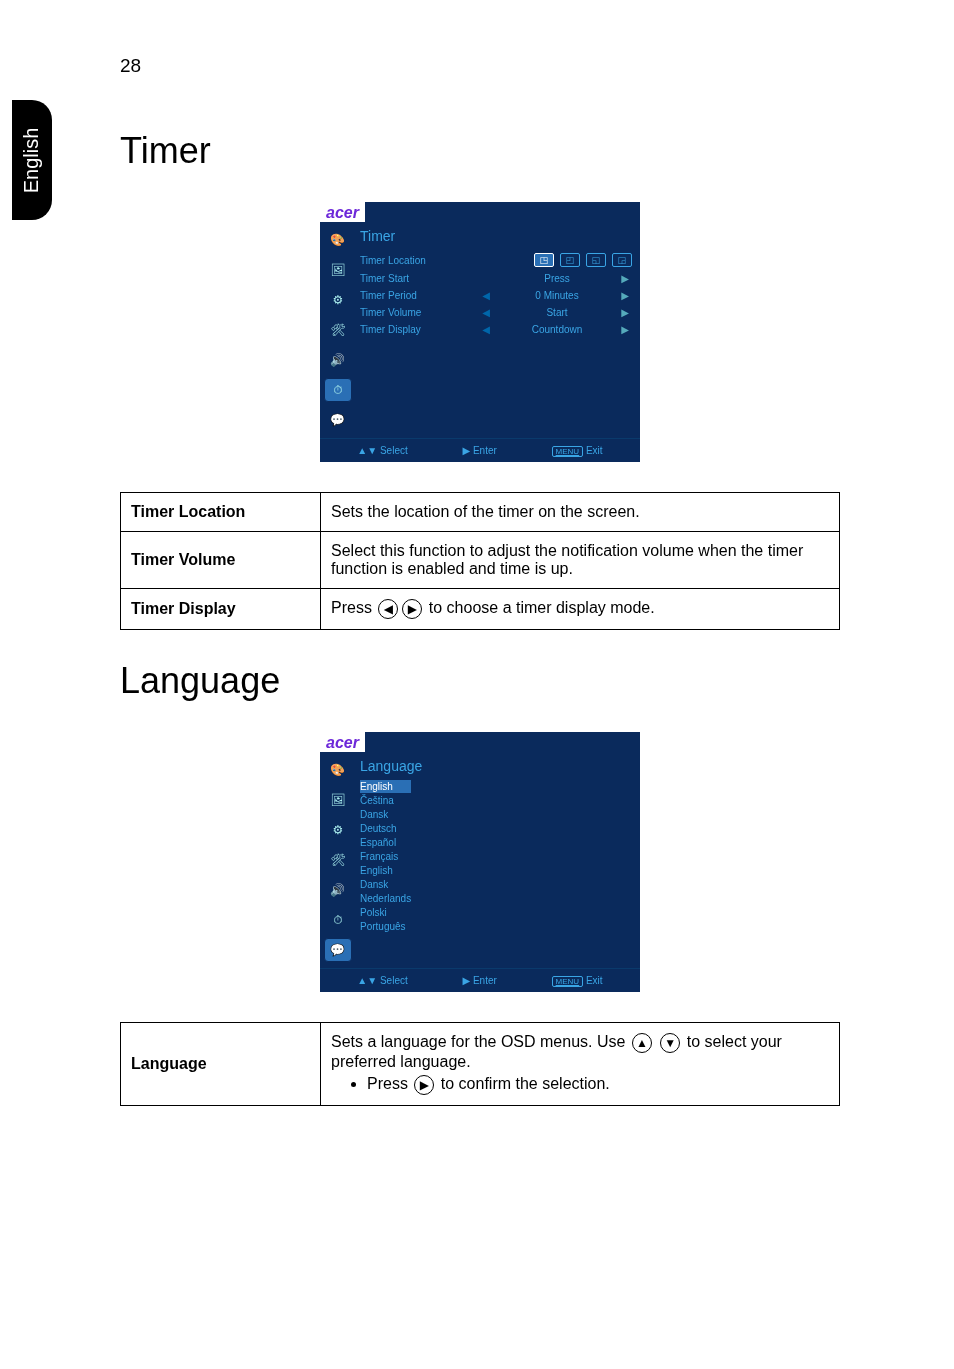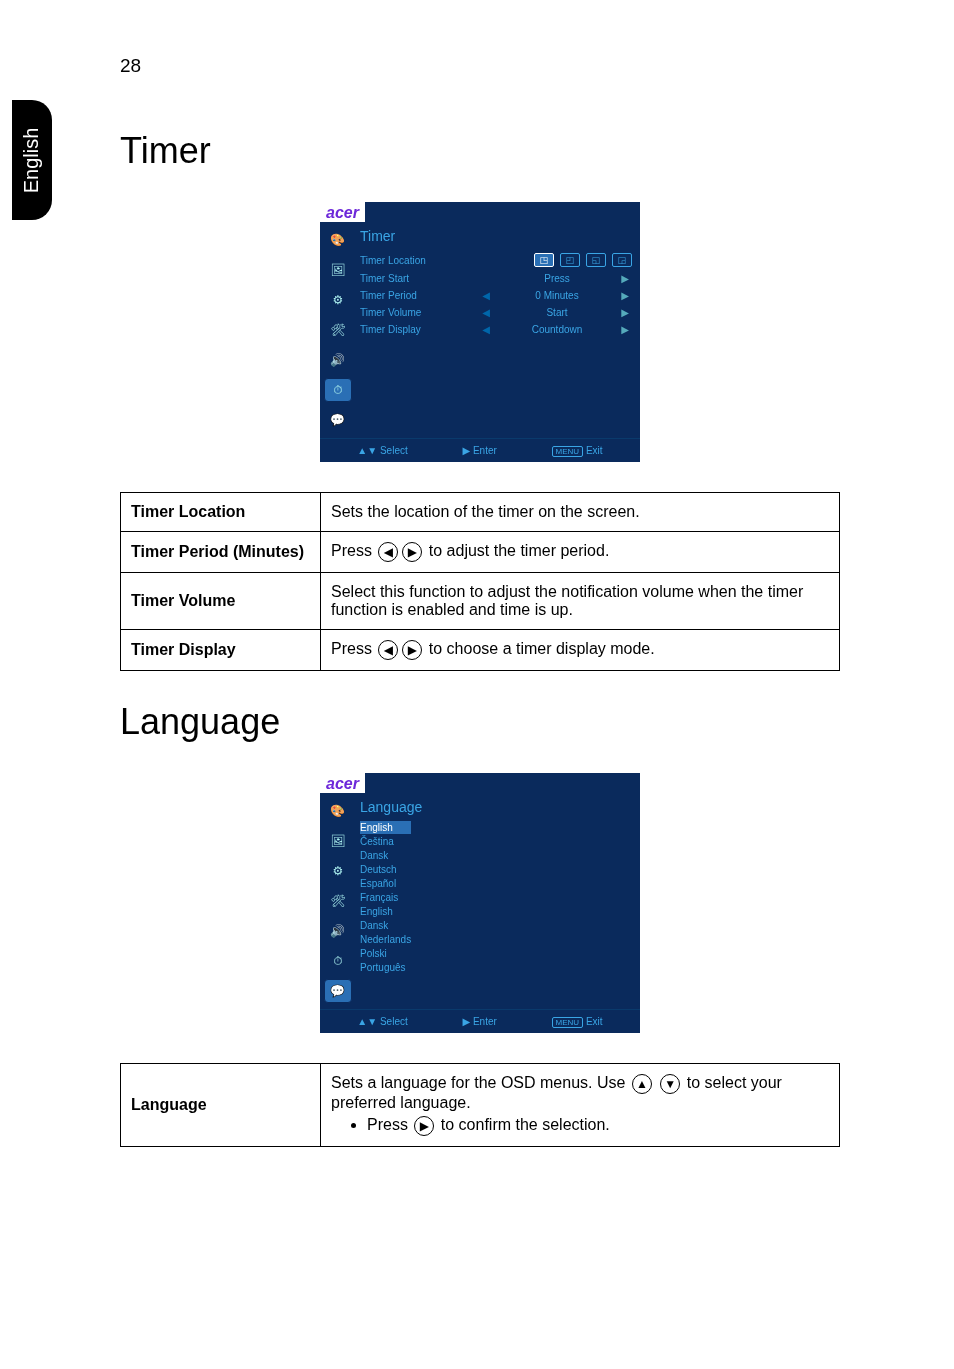--- a/index.html
+++ b/index.html
@@ -106,21 +106,21 @@
   .osd-icons-row .mini { width: 20px; height: 14px; border: 1px solid #3aa5e5; border-radius: 2px; display:flex; align-items:center; justify-content:center; font-size:9px; color:#3aa5e5; }
   .osd-icons-row .mini.active { background: #2a6fb5; color:#fff; border-color:#fff; }
   .osd-footer {
     padding: 6px 10px;
     display: flex;
     justify-content: space-around;
     color: #3aa5e5;
     border-top: 1px solid #0a3a6c;
     align-items: center;
   }
-  .osd-footer .key { border: 1px solid #3aa5e5; padding: 0 3px; border-radius: 2px; font-size: 8px; }
+  .osd-footer .key { border: 1px solid #3aa5e5; padding: 0 3px; border-radius: 2px; font-size: 8px; text-decoration: underline; }
   .osd-lang-cols { display: flex; gap: 30px; }
   .osd-lang-col { display: flex; flex-direction: column; gap: 1px; }
   .osd-lang-col span { color: #3aa5e5; padding: 1px 0; }
   .osd-lang-col span.selected { background: #2a6fb5; color: #fff; }
 
   table.doc {
     width: 100%;
     border-collapse: collapse;
     font-size: 16px;
   }
@@ -213,28 +213,20 @@
       <span>▶ <span>Enter</span></span>
       <span><span class="key">MENU</span> <span>Exit</span></span>
     </div>
   </div>
 
   <table class="doc">
     <tbody>
         <tr>
       <td class="label">Timer Location</td>
       <td>Sets the location of the timer on the screen.</td>
-    </tr>
-    <tr>
-      <td class="label">Timer Period (Minutes)</td>
-      <td>
-        <span>Press </span>
-        <span class="circ">◀</span><span class="circ">▶</span>
-        <span> to adjust the timer period.</span>
-      </td>
     </tr>
     <tr>
       <td class="label">Timer Volume</td>
       <td>Select this function to adjust the notification volume when the timer function is enabled and time is up.</td>
     </tr>
     <tr>
       <td class="label">Timer Display</td>
       <td>
         <span>Press </span>
         <span class="circ">◀</span><span class="circ">▶</span>

